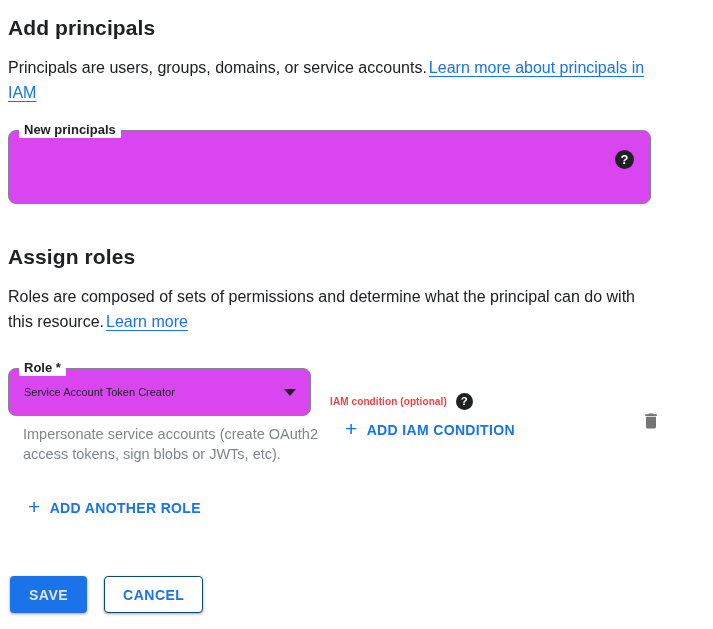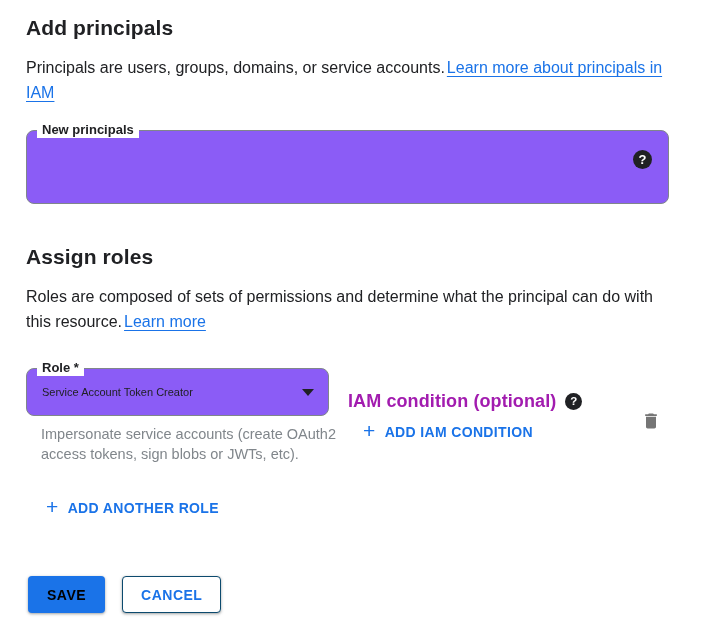--- a/index.html
+++ b/index.html
@@ -4,21 +4,21 @@
 <style>
   * { margin: 0; padding: 0; box-sizing: border-box; }
   html, body {
     width: 713px; height: 629px;
     background: #ffffff;
     font-family: "Liberation Sans", "DejaVu Sans", sans-serif;
     color: #202124;
     overflow: hidden;
   }
   .container {
-    padding: 16px 0 0 26px;
+    padding: 16px 0 0 8px;
     width: 673px;
   }
   h1.section-heading, h2.section-heading {
     font-size: 21px;
     font-weight: 700;
     color: #202124;
     letter-spacing: 0.1px;
   }
   .description {
     margin-top: 15px;
@@ -31,21 +31,21 @@
     color: #1a73e8;
     text-decoration: underline;
     text-underline-offset: 3px;
     margin-left: 2px;
   }
   
   .outlined-field {
     position: relative;
     border: 1px solid #80868b;
     border-radius: 8px;
-    background: #8b5cf6;
+    background: #d946ef;
   }
   .field-label {
     position: absolute;
     top: -9px;
     left: 10px;
     background: #fff;
     padding: 0 5px;
     font-size: 13px;
     font-weight: 700;
     color: #202124;
@@ -145,23 +145,23 @@
     margin-left: 19px;
     flex: 1;
     padding-top: 1px;
   }
   .iam-label-row {
     display: flex;
     align-items: center;
     gap: 9px;
   }
   .iam-label {
-    font-size: 18px;
-    font-weight: 700;
-    color: #a21caf;
+    font-size: 10px;
+    font-weight: 700;
+    color: #ef4444;
     letter-spacing: 0.1px;
   }
   .iam-help { width: 17px; height: 17px; font-size: 11.5px; }
   .text-button {
     display: inline-flex;
     align-items: center;
     background: none;
     border: none;
     color: #1a73e8;
     font-family: inherit;
@@ -201,21 +201,21 @@
     font-family: inherit;
     font-size: 14px;
     font-weight: 700;
     letter-spacing: 0.5px;
     border-radius: 4px;
     height: 37px;
     cursor: pointer;
   }
   .btn-primary {
     background: #1a73e8;
-    color: #000000;
+    color: #e5e5e5;
     border: none;
     padding: 0 19px;
     box-shadow: 0 1px 2px rgba(60,64,67,0.3), 0 1px 3px 1px rgba(60,64,67,0.15);
   }
   .btn-secondary {
     background: #ffffff;
     color: #1a73e8;
     border: 1px solid #0c4a6e;
     padding: 0 18px;
     box-shadow: 0 1px 2px rgba(60,64,67,0.3), 0 1px 3px 1px rgba(60,64,67,0.15);

